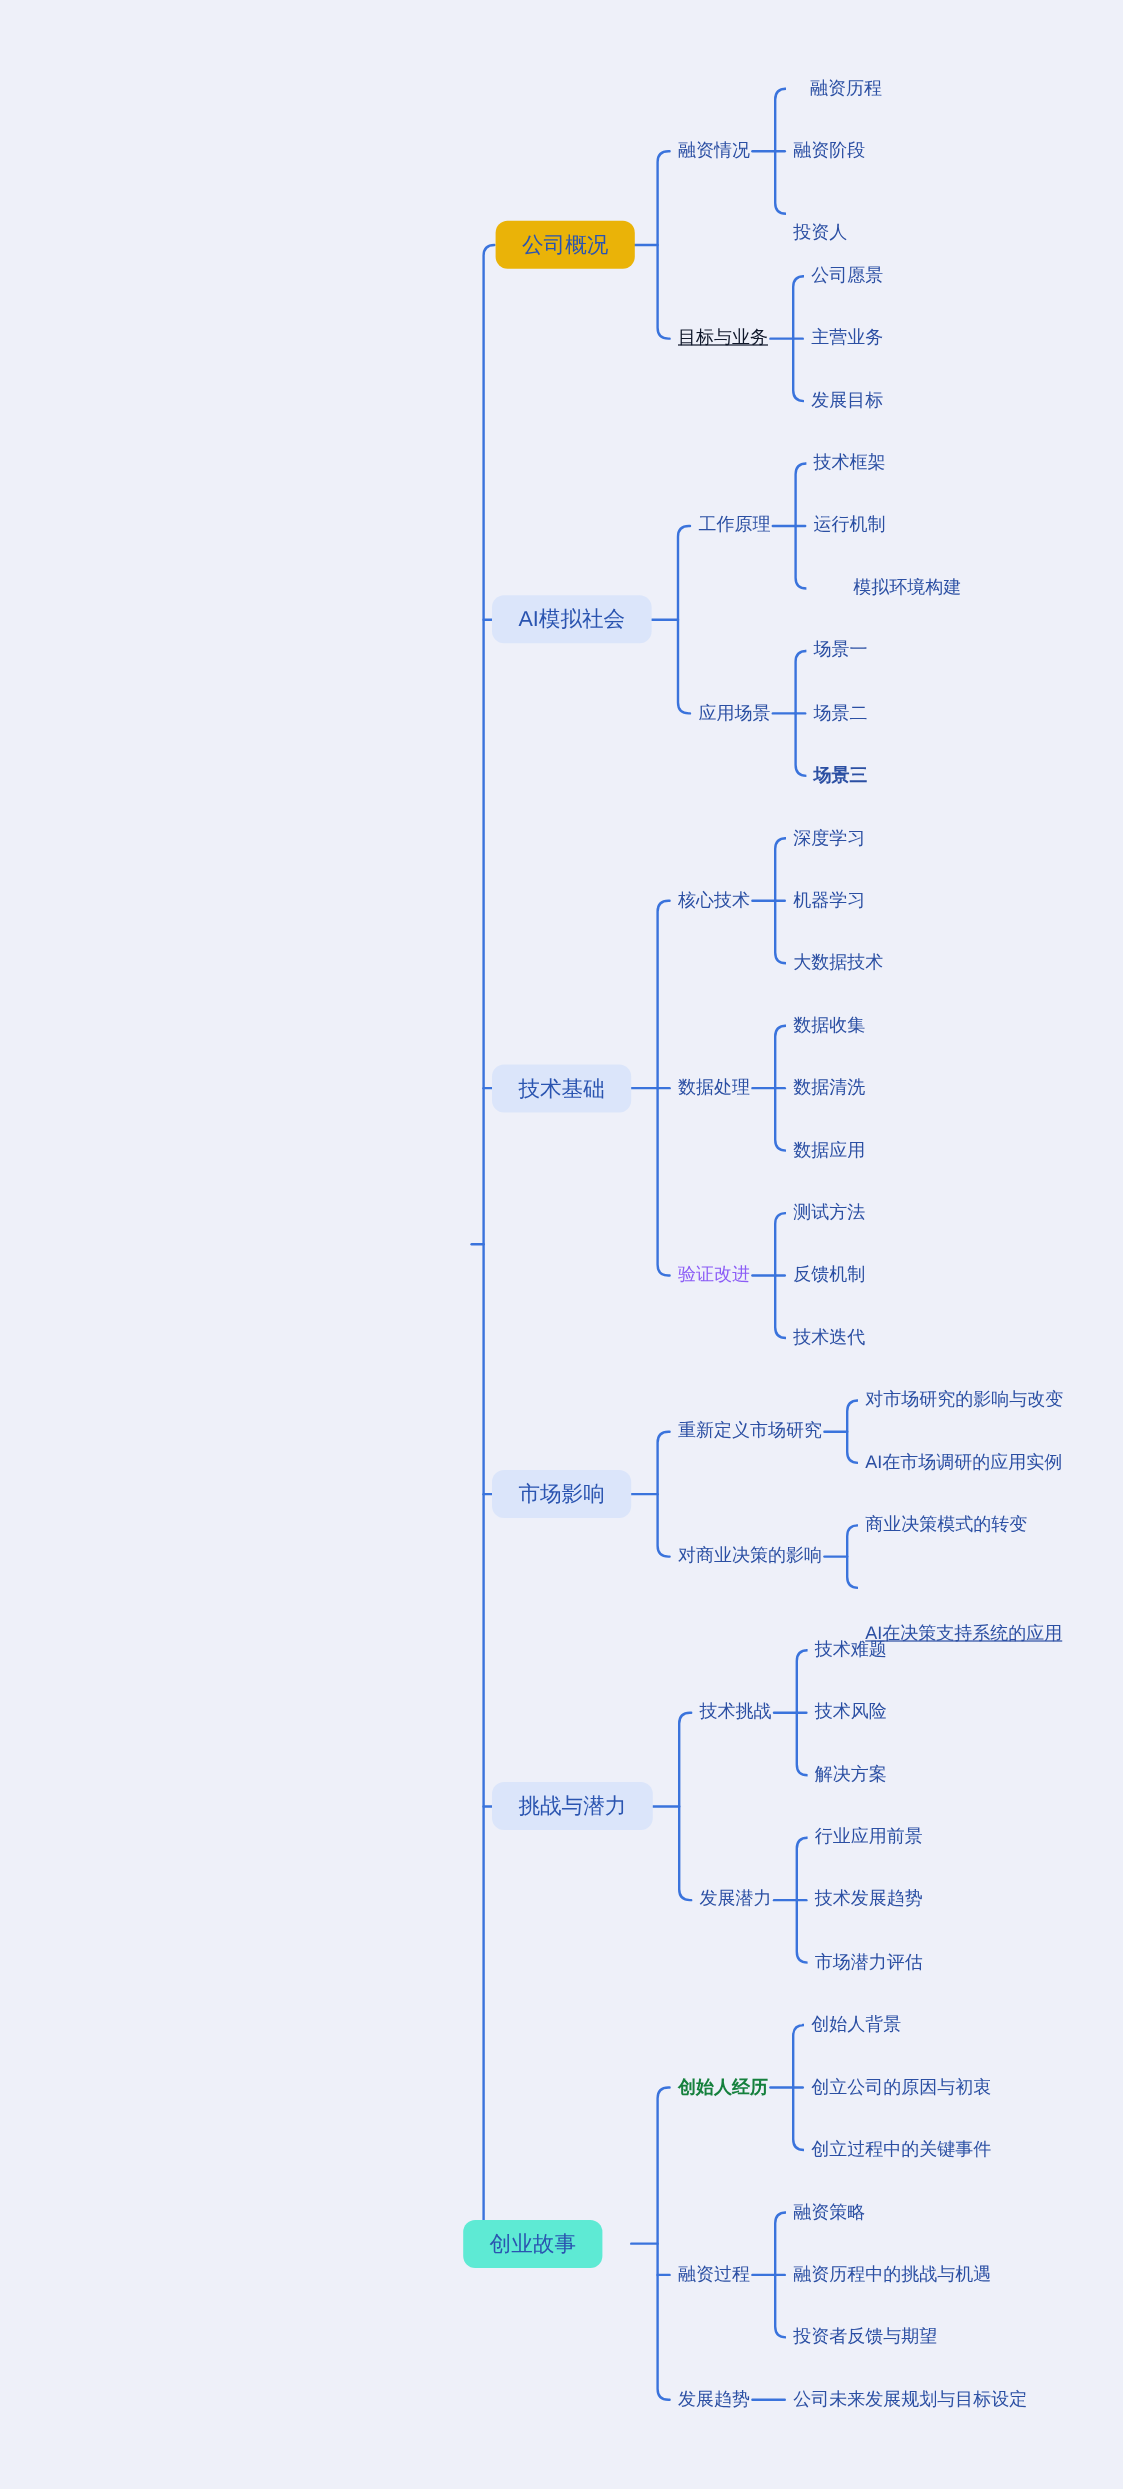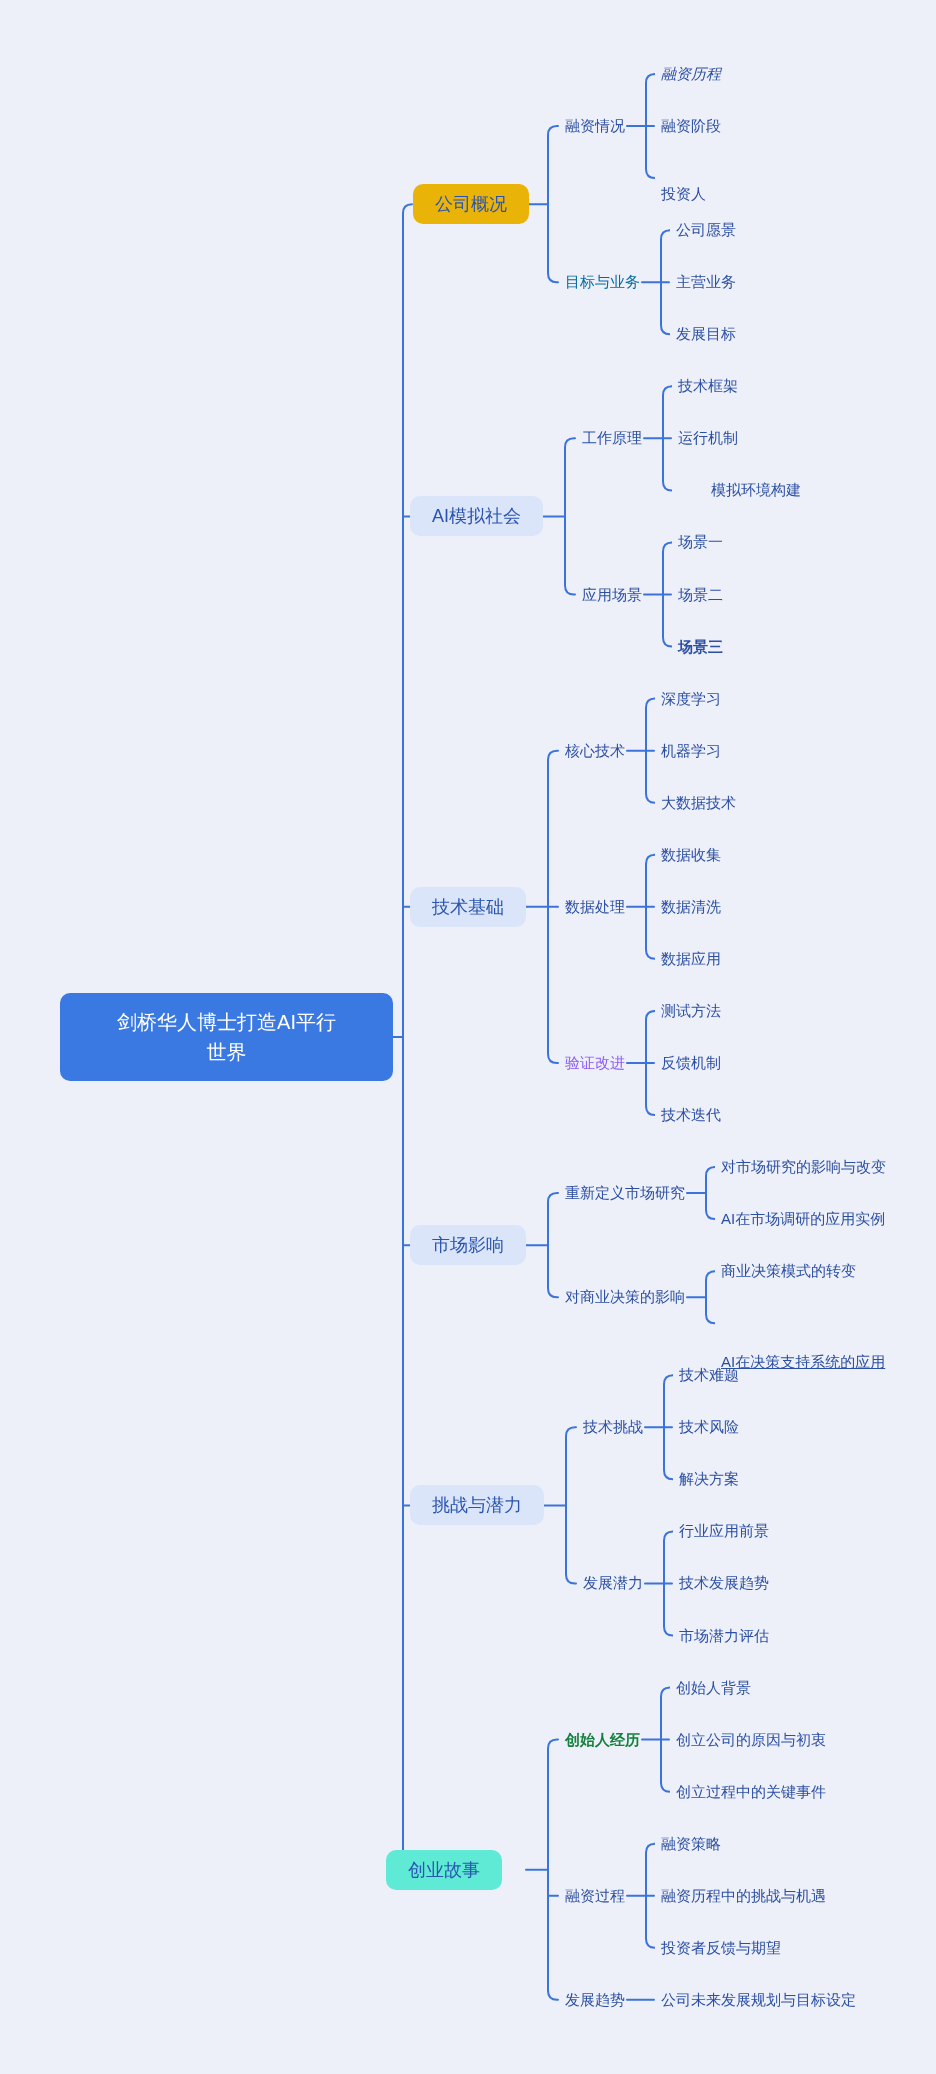--- a/index.html
+++ b/index.html
@@ -79,30 +79,26 @@
       <path d="M 526 1869.725 H 548" stroke="#3a73dc"></path>
       <path d="M 558 1739.6 H 557 Q 548 1739.6 548 1748.6 V 1990.85 Q 548 1999.85 557 1999.85 H 558" stroke="#3a73dc"></path>
       <path d="M 548 1895.75 H 558" stroke="#3a73dc"></path>
       <path d="M 393 1036.925 H 403" stroke="#3a73dc"></path>
       <path d="M 412 204.125 H 412 Q 403 204.125 403 213.125 V 1860.725 Q 403 1869.725 412 1869.725 H 412" stroke="#3a73dc"></path>
       <path d="M 403 516.425 H 412" stroke="#3a73dc"></path>
       <path d="M 403 906.8 H 412" stroke="#3a73dc"></path>
       <path d="M 403 1245.1249999999998 H 412" stroke="#3a73dc"></path>
       <path d="M 403 1505.375 H 412" stroke="#3a73dc"></path>
     </svg>
-  <div id="root-node" class="node root" style="left: 60px; top: 1036.92px; background: rgb(59, 121, 226); color: rgb(255, 255, 255);">
-    <span>剑桥华人博士打造AI平行</span><br>
-    <span>世界</span>
-  </div>
 <div class="node l1" style="left: 413px; top: 204.125px; background: #eab308; color: rgb(42, 84, 176);">公司概况</div>
     <div class="node l2" style="left: 565px; top: 126.05px; color: rgb(43, 79, 163);">融资情况</div>
-    <div class="node leaf" style="left: 661px; top: 74px; color: rgb(43, 79, 163); font-style: italic;">融资历程</div>
+    <div class="node leaf" style="left: 675px; top: 74px; color: rgb(43, 79, 163);">融资历程</div>
     <div class="node leaf" style="left: 661px; top: 126.05px; color: rgb(43, 79, 163);">融资阶段</div>
     <div class="node leaf" style="left: 661px; top: 178.1px; color: rgb(43, 79, 163); margin-top: 16px;">投资人</div>
-    <div class="node l2" style="left: 565px; top: 282.2px; color: #0369a1;">目标与业务</div>
+    <div class="node l2" style="left: 565px; top: 282.2px; color: #0f172a; text-decoration: underline;">目标与业务</div>
     <div class="node leaf" style="left: 676px; top: 230.15px; color: rgb(43, 79, 163);">公司愿景</div>
     <div class="node leaf" style="left: 676px; top: 282.2px; color: rgb(43, 79, 163);">主营业务</div>
     <div class="node leaf" style="left: 676px; top: 334.25px; color: rgb(43, 79, 163);">发展目标</div>
     <div class="node l1" style="left: 410px; top: 516.425px; background: rgb(219, 229, 250); color: rgb(42, 84, 176);">AI模拟社会</div>
     <div class="node l2" style="left: 582px; top: 438.35px; color: rgb(43, 79, 163);">工作原理</div>
     <div class="node leaf" style="left: 678px; top: 386.3px; color: rgb(43, 79, 163);">技术框架</div>
     <div class="node leaf" style="left: 678px; top: 438.35px; color: rgb(43, 79, 163);">运行机制</div>
     <div class="node leaf" style="left: 678px; top: 490.4px; color: rgb(43, 79, 163); margin-left: 33px;">模拟环境构建</div>
     <div class="node l2" style="left: 582px; top: 594.5px; color: rgb(43, 79, 163);">应用场景</div>
     <div class="node leaf" style="left: 678px; top: 542.45px; color: rgb(43, 79, 163);">场景一</div>

